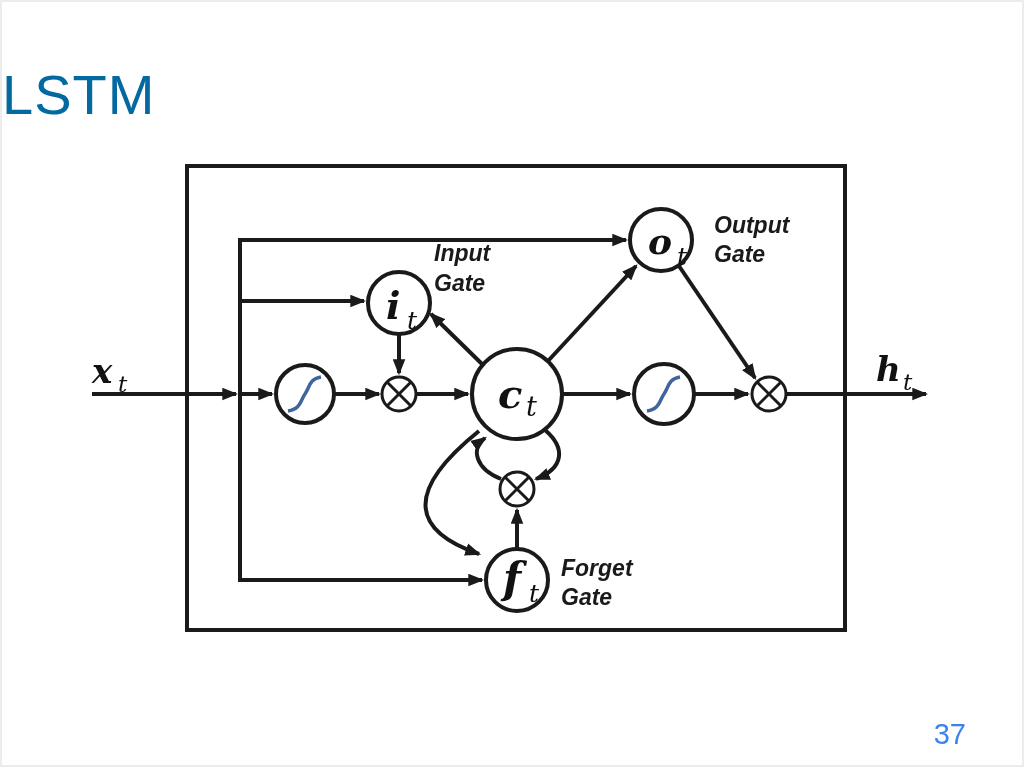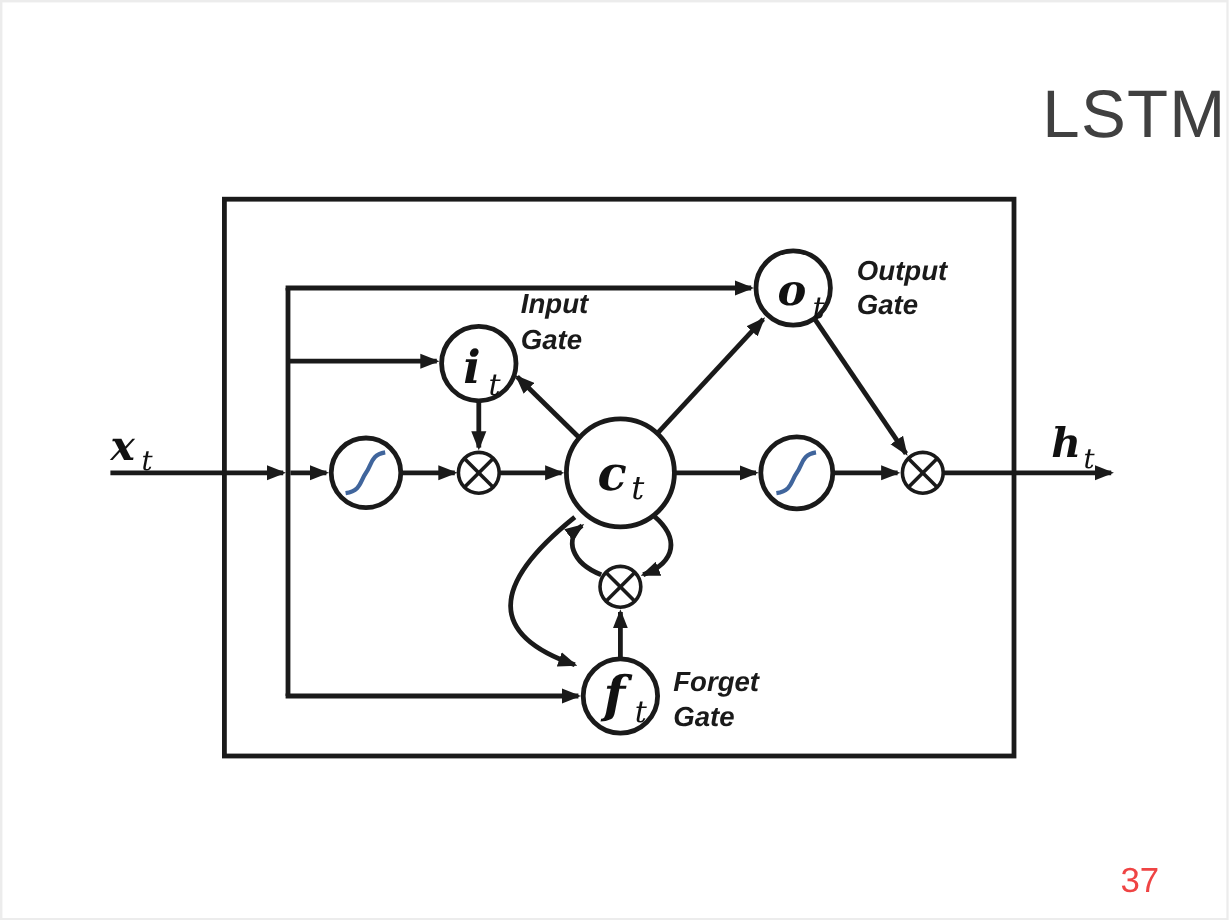--- a/index.html
+++ b/index.html
@@ -15,39 +15,39 @@
     background: #ffffff;
     border: 2px solid #ececec;
     box-sizing: border-box;
     overflow: hidden;
   }
   .slide-title {
     position: absolute;
     top: 60px;
     left: 0;
     width: 100%;
-    text-align: right;
+    text-align: left;
     font-size: 56px;
     font-weight: 400;
-    color: #404040;
+    color: #0369a1;
     letter-spacing: 1px;
   }
   .diagram-svg {
     position: absolute;
     top: 0;
     left: 0;
     width: 1024px;
     height: 767px;
   }
   .page-number {
     position: absolute;
     top: 716px;
     right: 56px;
     font-size: 29px;
-    color: #ef4444;
+    color: #3b82f6;
     text-align: right;
   }
   .node-symbol {
     font-family: "DejaVu Serif", serif;
     font-style: italic;
     font-weight: bold;
     fill: #111111;
   }
   .node-subscript {
     font-family: "DejaVu Serif", serif;

